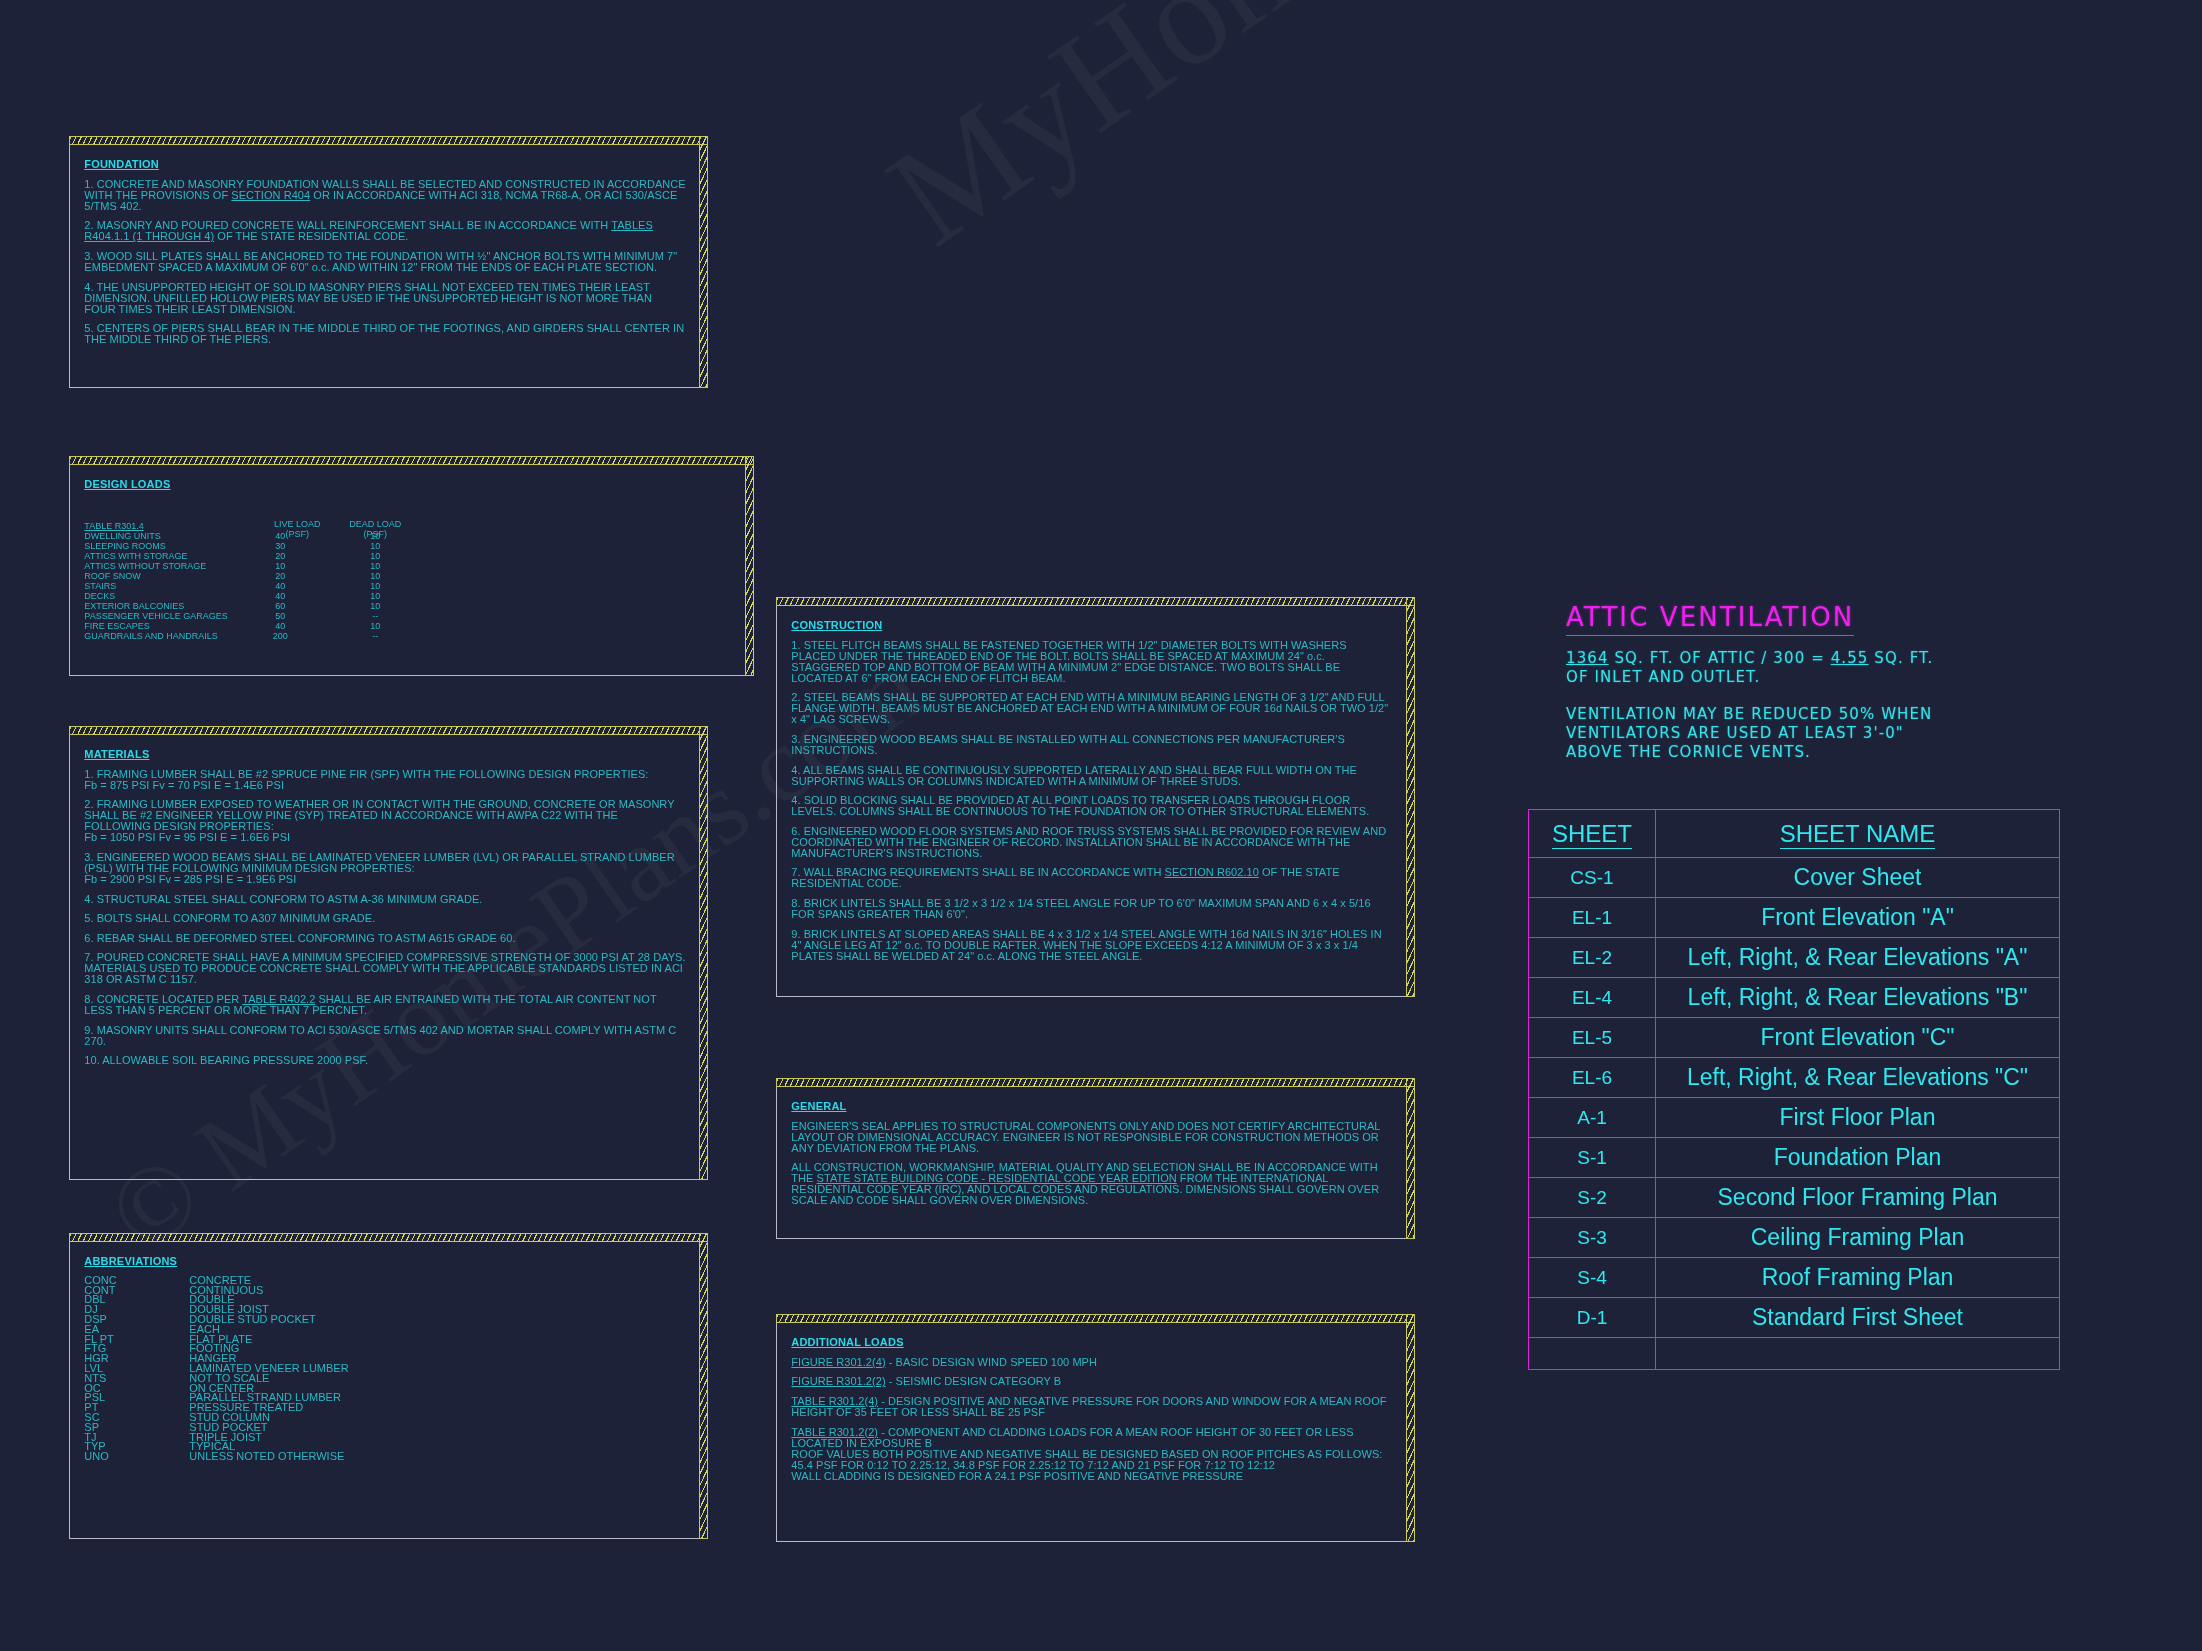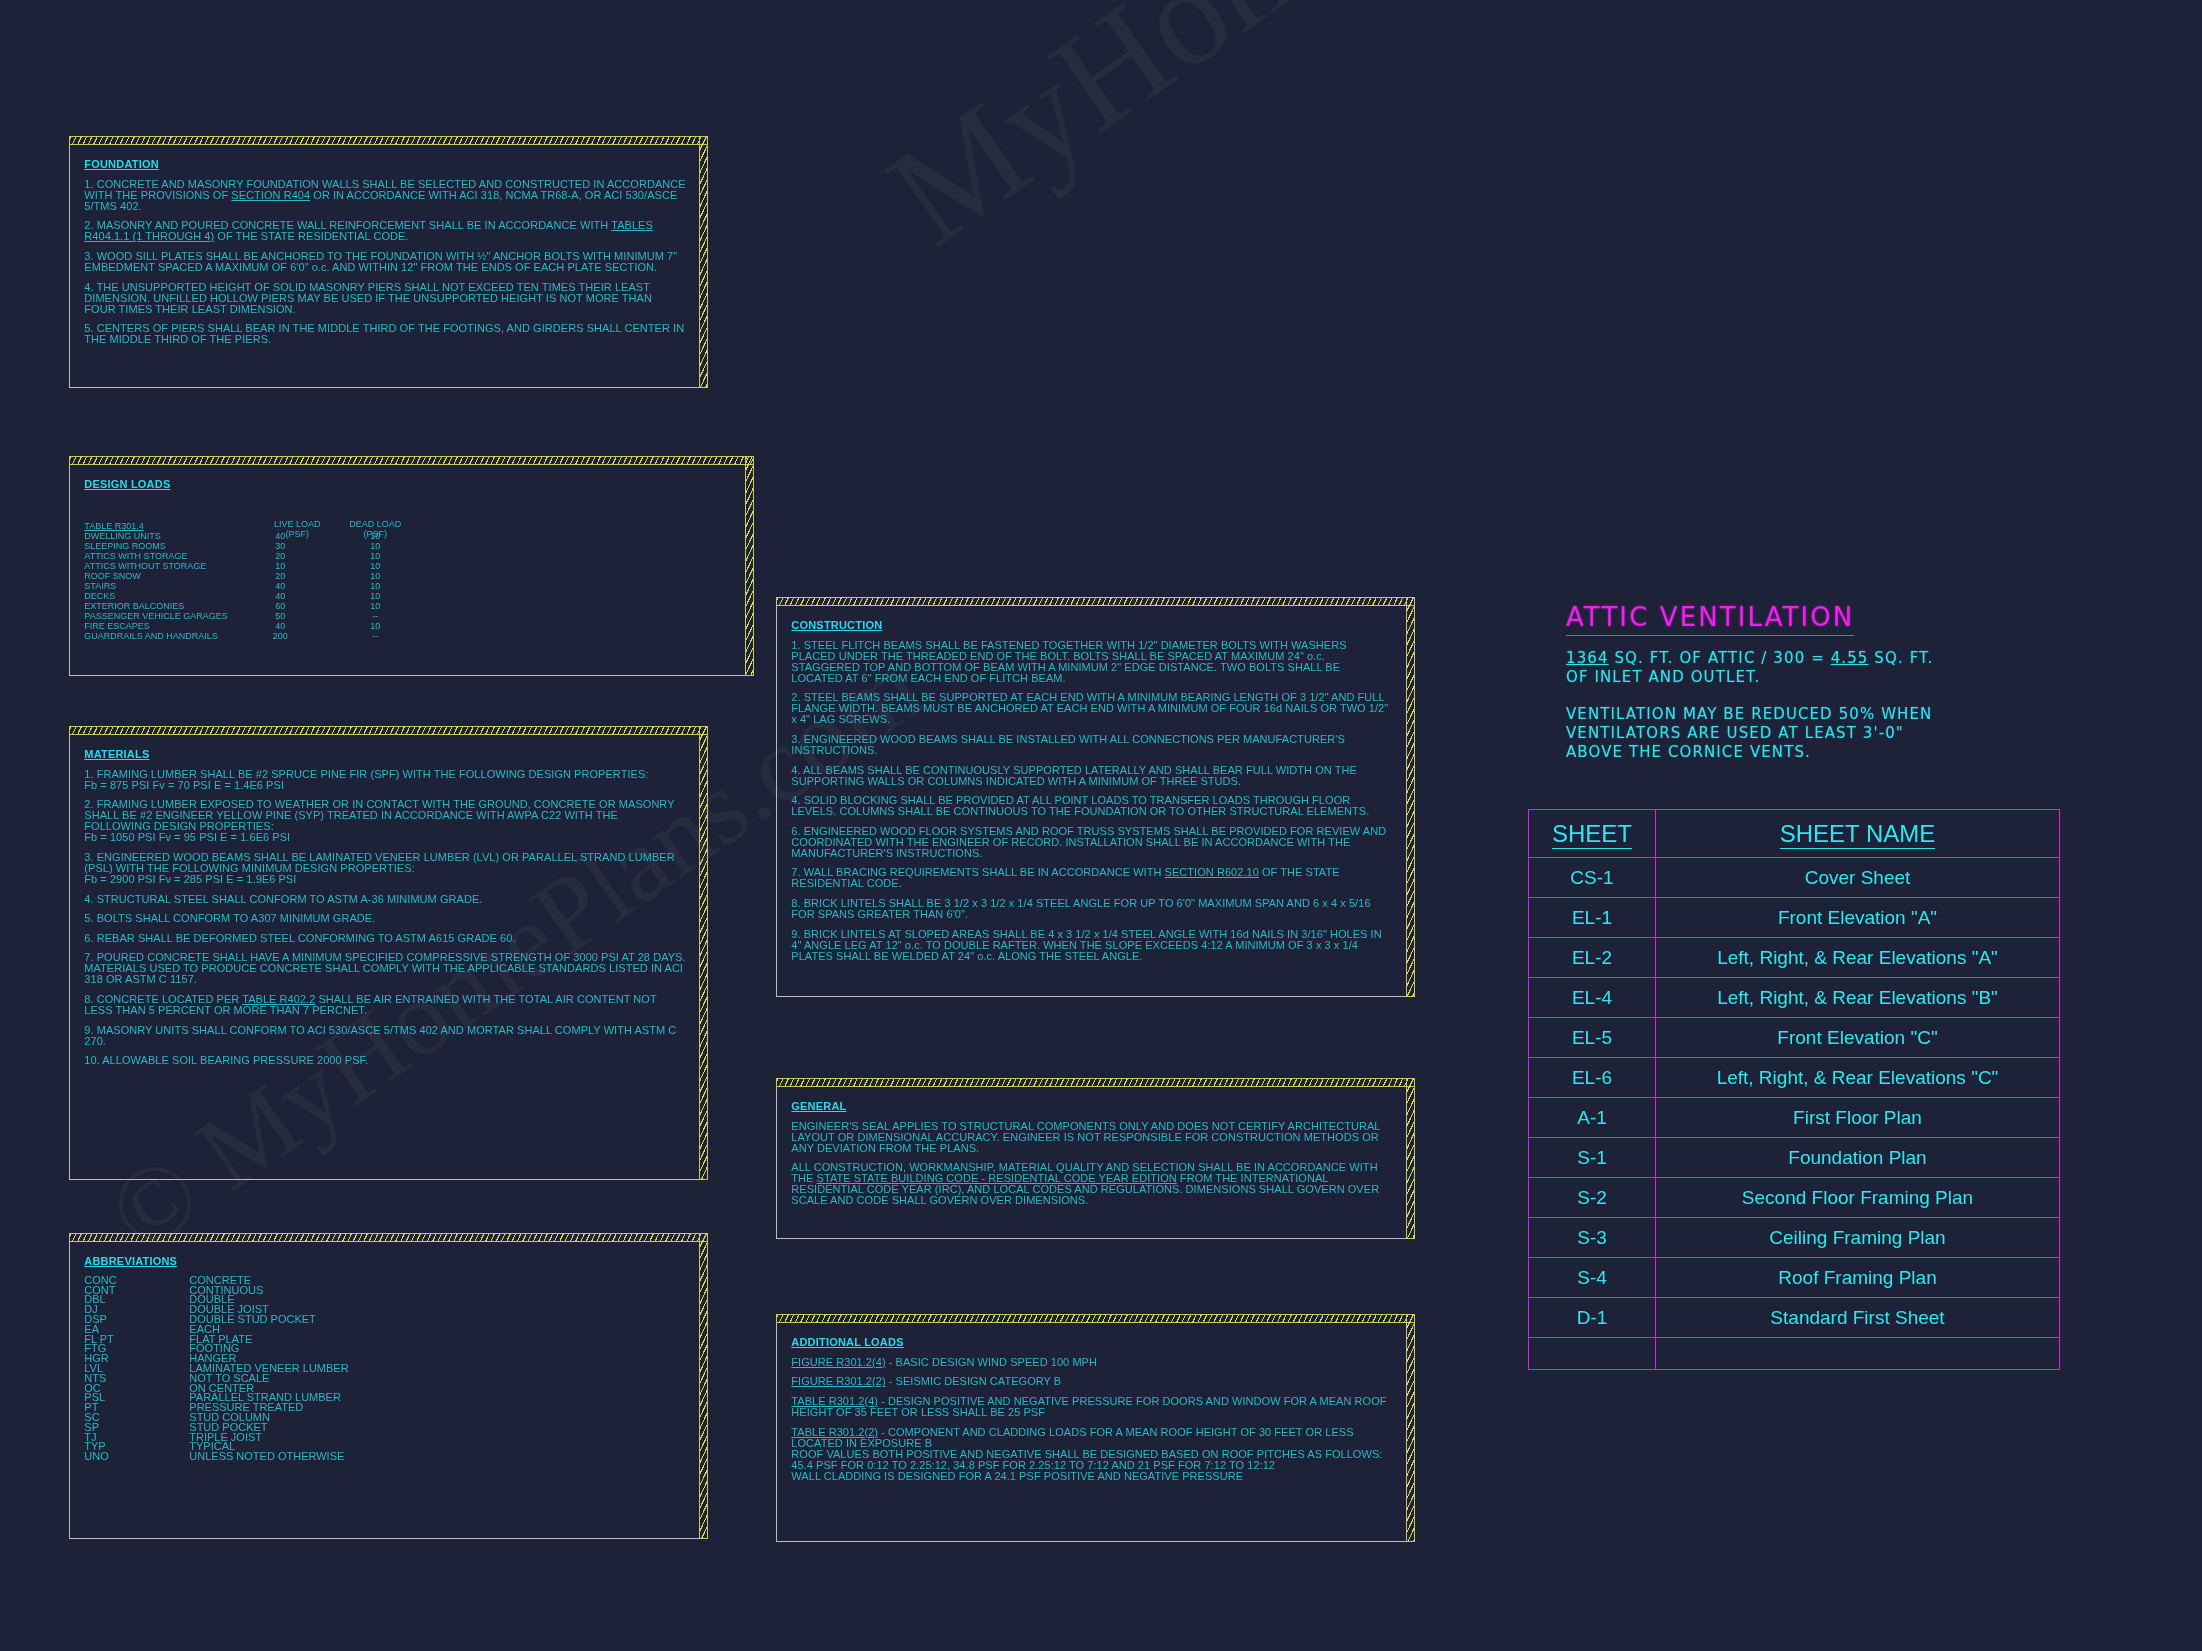--- a/index.html
+++ b/index.html
@@ -154,21 +154,21 @@
   #sheet-index td, #sheet-index th {
     border: 1.3px solid #e020e0;
     color: #2ee8f0;
     text-align: center;
     font-weight: normal;
     padding: 0;
     height: 40px;
     vertical-align: middle;
   }
   #sheet-index .colA { width: 127px; font-size: 19px; }
-  #sheet-index .colB { font-size: 19px; }
+  #sheet-index .colB { font-size: 23px; }
   #sheet-index thead td { height: 48px; }
   #sheet-index thead .hA { font-size: 24px; }
   #sheet-index thead .hB { font-size: 24px; }
   #sheet-index thead span {
     border-bottom: 1.5px solid #2ee8f0;
     padding-bottom: 1.9px;
   }
   #sheet-index tr.blank td { height: 32px; }
 </style>
 </head>

